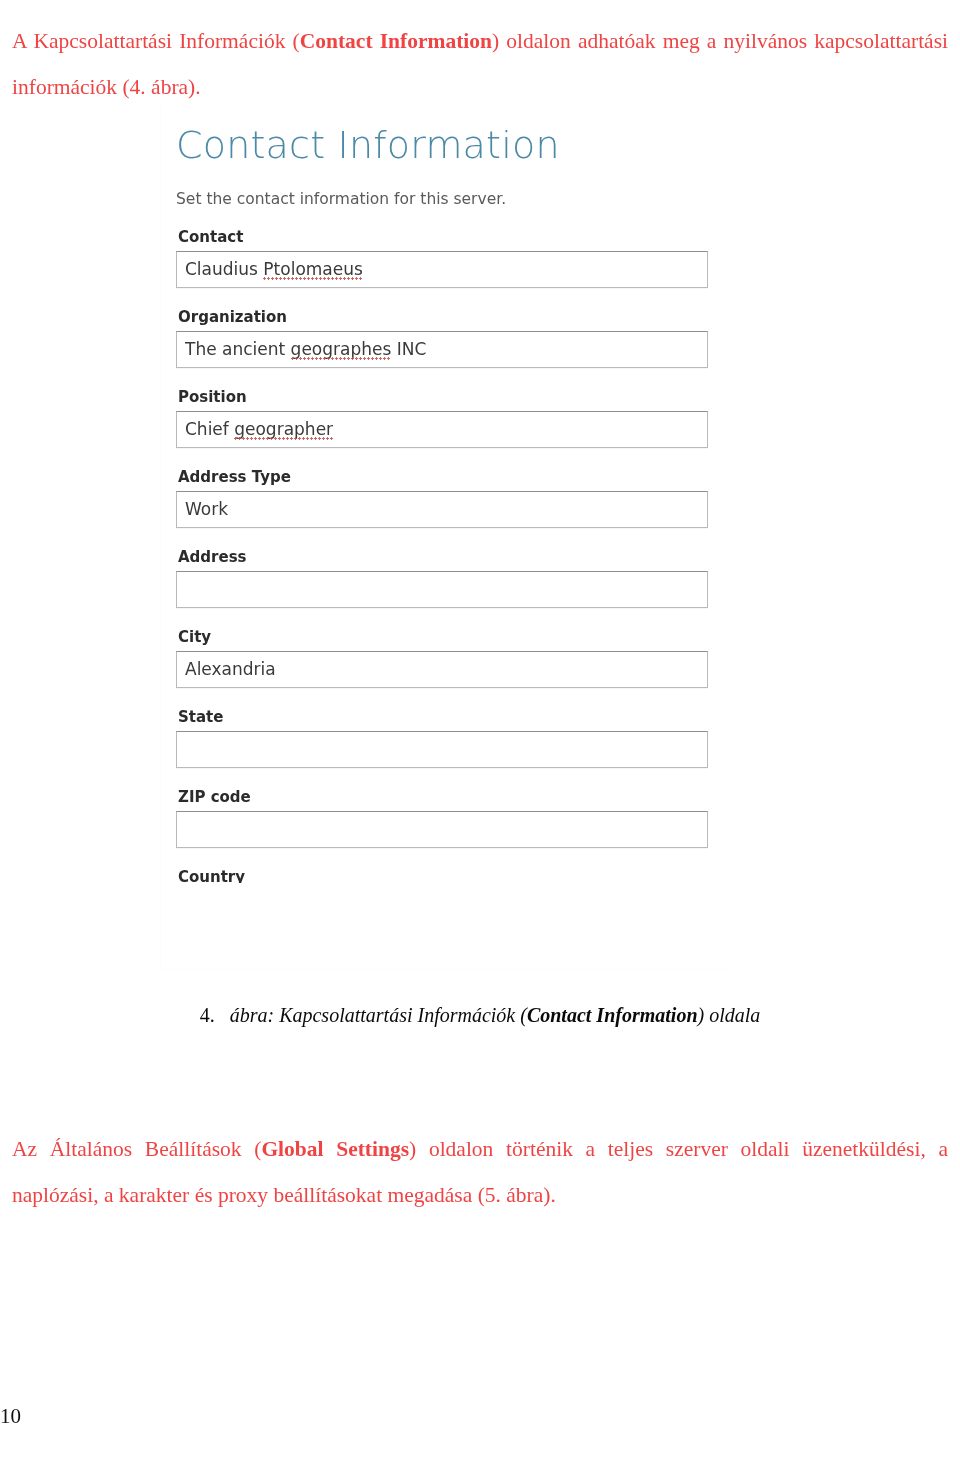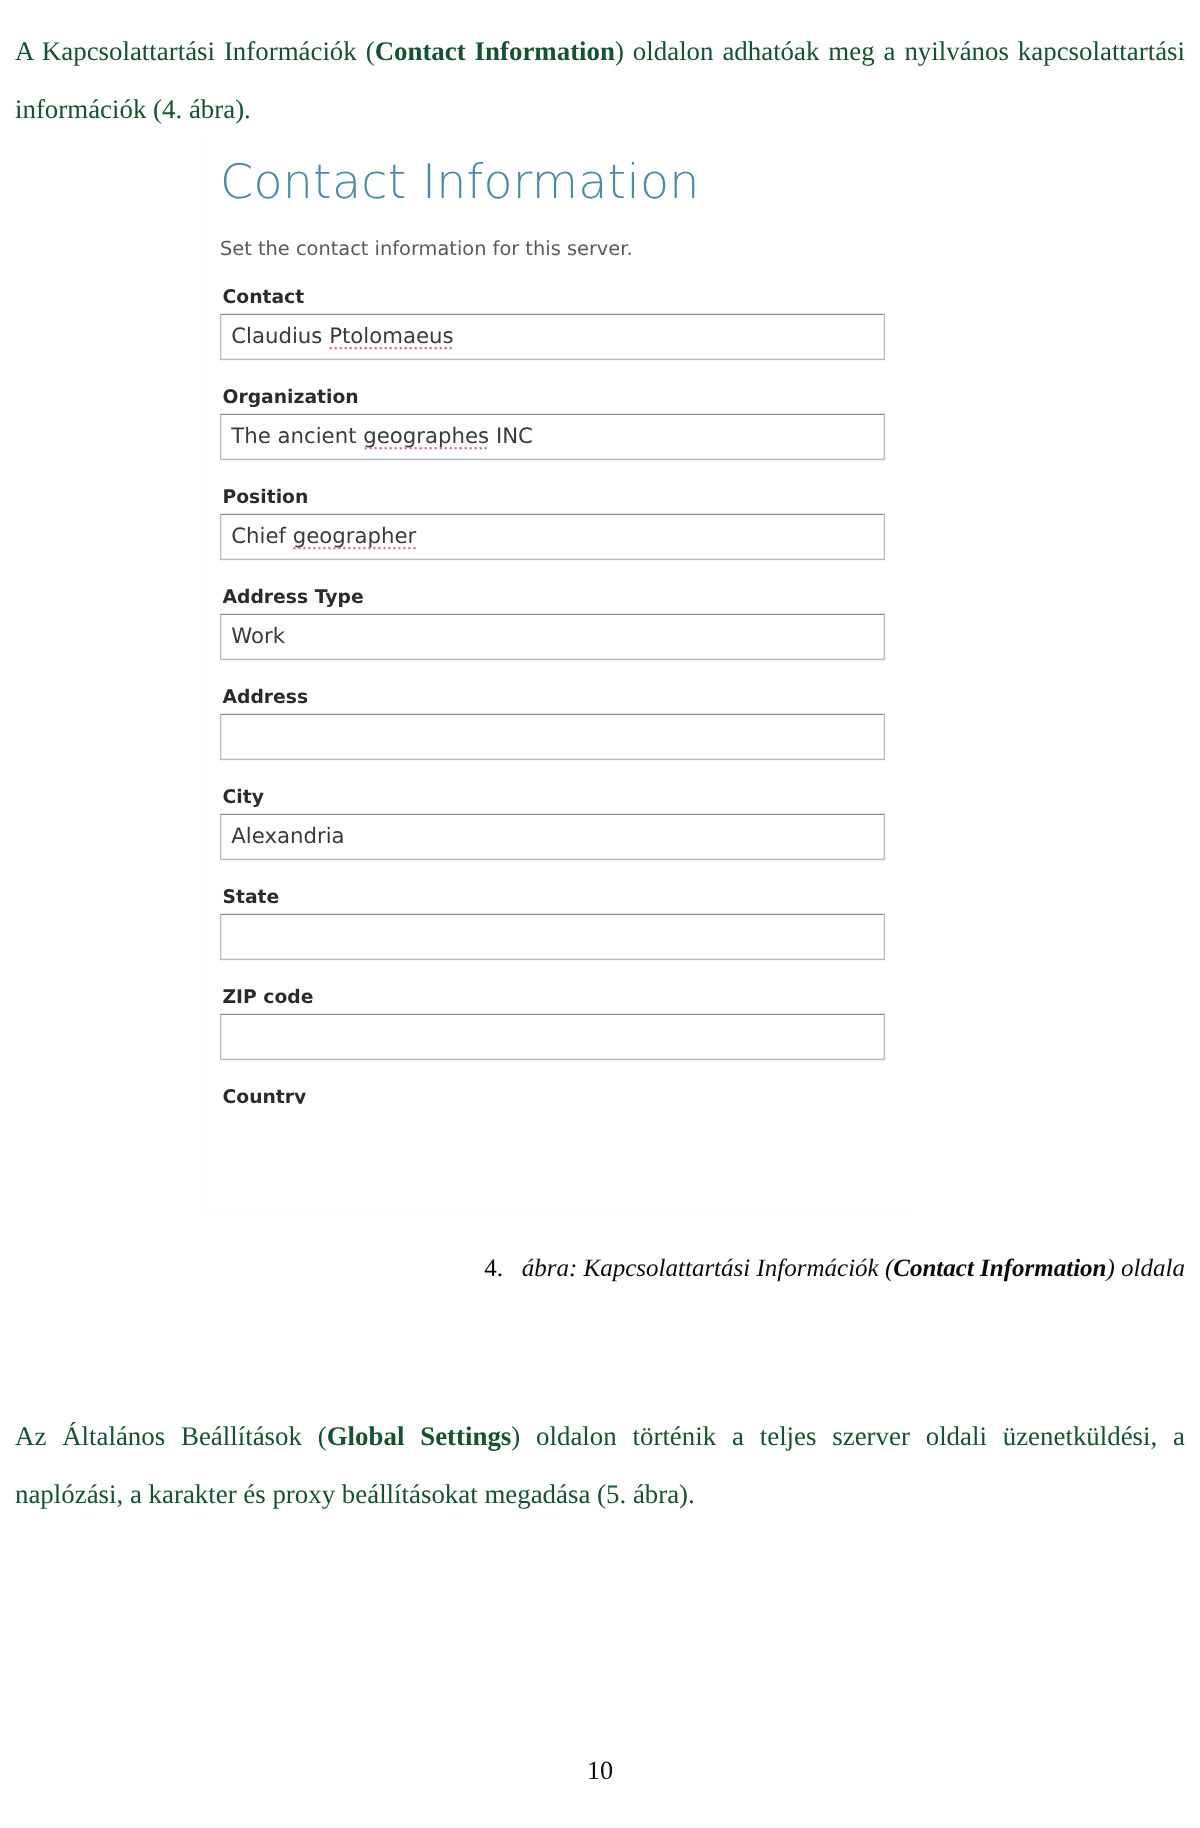--- a/index.html
+++ b/index.html
@@ -17,58 +17,57 @@
   }
 
   
   .doc-para {
     position: absolute;
     font-family: "Liberation Serif", serif;
     font-size: 21.5px;
     line-height: 46px;
     text-align: justify;
     text-justify: inter-word;
-    color: #14532d;
+    color: #ef4444;
   }
   .doc-para b { font-weight: bold; }
 
   #intro-paragraph {
     left: 12px;
     top: -4px;
     width: 936px;
   }
   #closing-paragraph {
     left: 12px;
     top: 1104px;
     width: 936px;
   }
 
   
   #figure-caption {
     position: absolute;
     left: 12px;
     top: 1004px;
     width: 936px;
-    text-align: right;
+    text-align: center;
     font-family: "Liberation Serif", serif;
     font-size: 20px;
     color: #0a0a0a;
     white-space: nowrap;
   }
   #figure-caption .cap-num { font-style: normal; }
   #figure-caption .cap-text { font-style: italic; }
   #figure-caption .cap-text b { font-style: italic; font-weight: bold; }
 
   
   #page-number {
     position: absolute;
     left: 0;
     top: 1404px;
     width: 960px;
-    text-align: center;
     font-family: "Liberation Serif", serif;
     font-size: 21px;
     color: #111;
   }
 
   
   #figure-screenshot {
     position: absolute;
     left: 160px;
     top: 108px;

